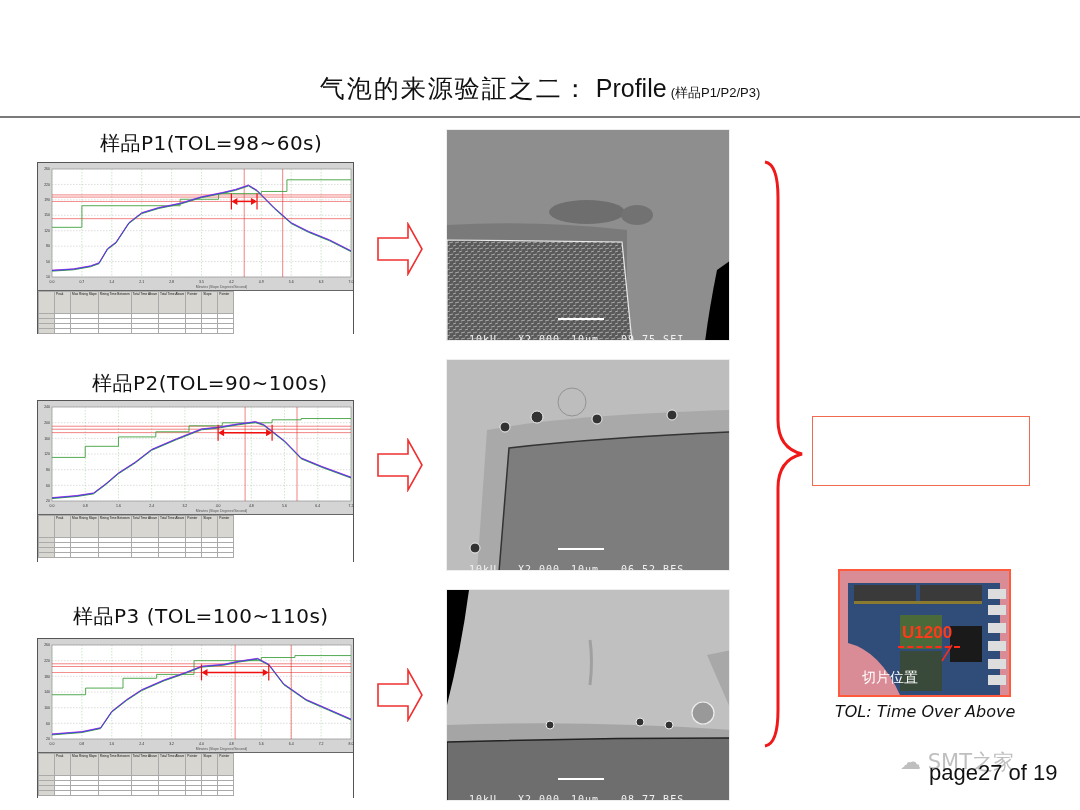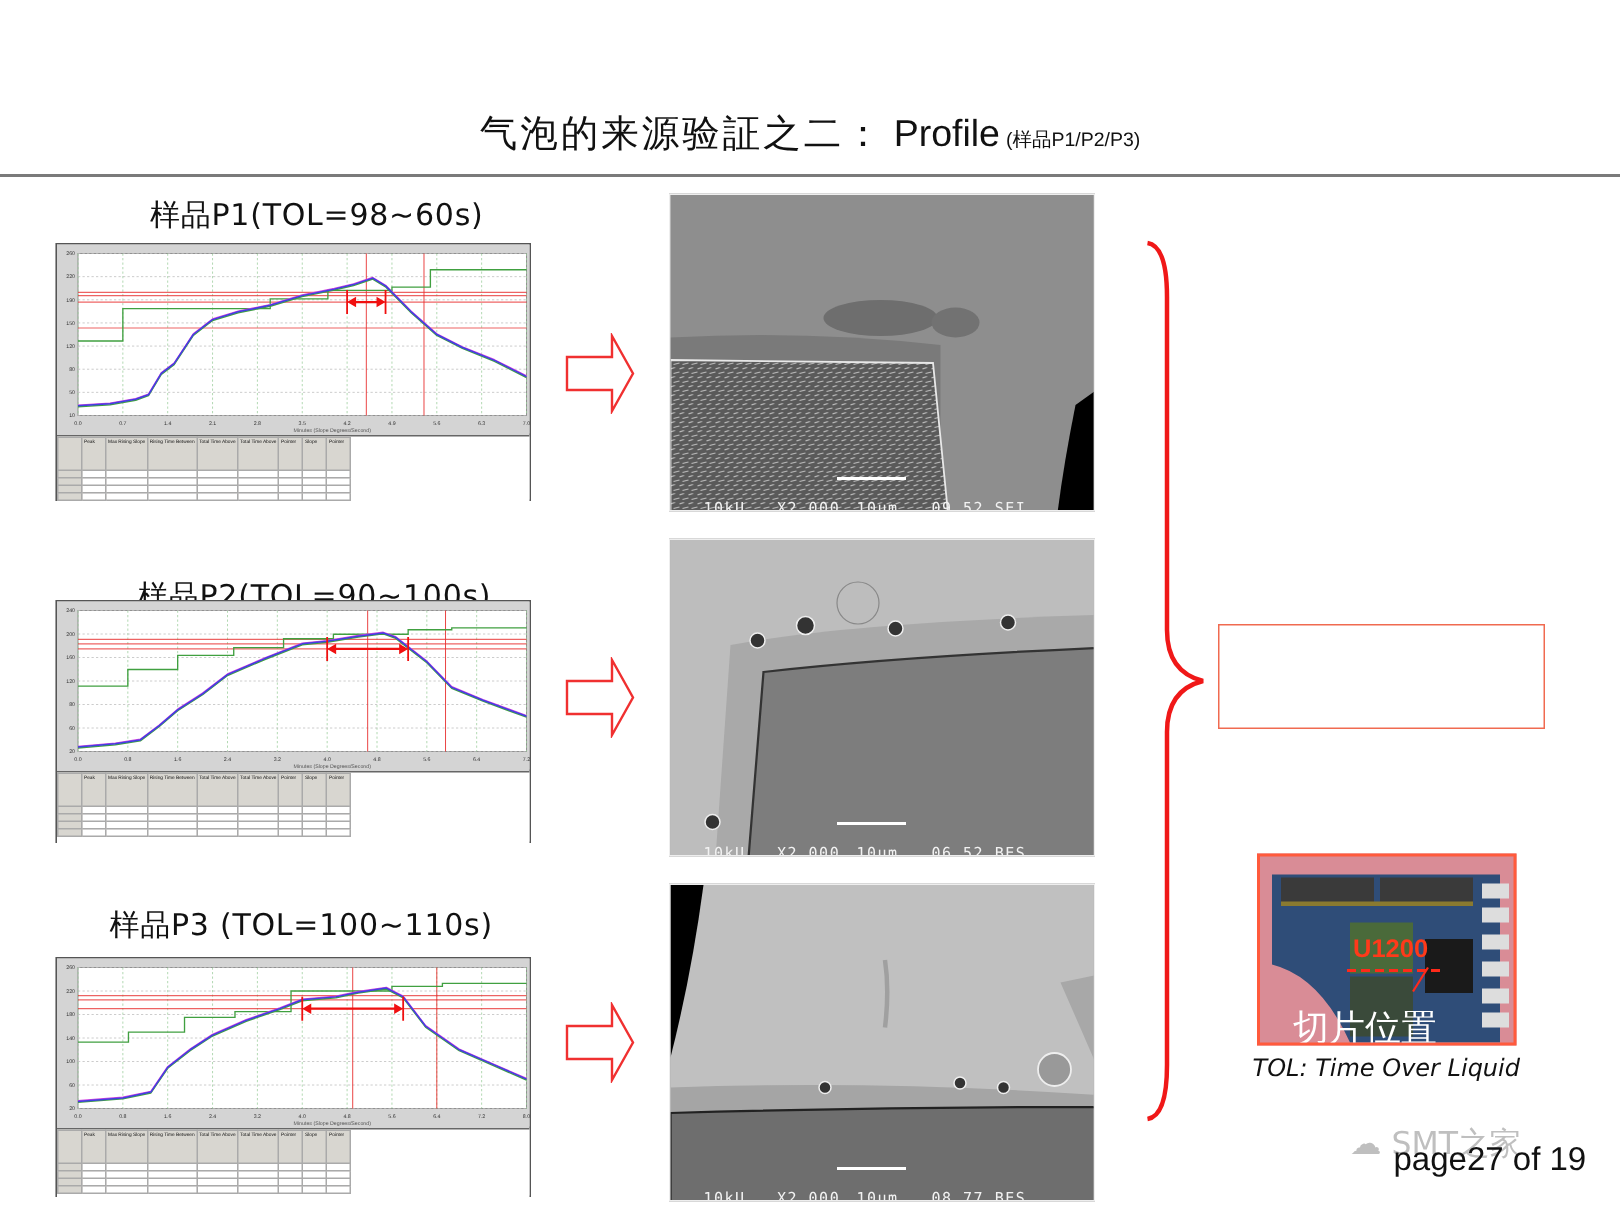--- a/index.html
+++ b/index.html
@@ -33,38 +33,38 @@
   .sem .cap-id { position: absolute; left: 174px; }
   .sem .scalebar { position: absolute; left: 111px; bottom: 20px; width: 46px; height: 2px; background: #fff; }
 
   .brace { position: absolute; left: 760px; top: 158px; width: 50px; height: 592px; }
 
   .conclusion { position: absolute; left: 812px; top: 416px; width: 218px; height: 70px; border: 1.5px solid #f06a50; background: #fff; text-align: center; color: #e8312a; font-size: 20px; line-height: 27px; padding-top: 6px; }
   .conclusion .tol { font-family: "DejaVu Sans", sans-serif; font-style: italic; }
 
   .board { position: absolute; left: 838px; top: 569px; width: 173px; height: 128px; border: 2px solid #ff5a3c; background: #d98c96; overflow: hidden; }
   .board .u-label { position: absolute; left: 62px; top: 52px; font-family: "Liberation Sans", sans-serif; font-weight: bold; font-size: 17px; color: #ff3a1a; }
-  .board .cut-label { position: absolute; left: 22px; top: 98px; font-size: 24px; color: #fff; }
+  .board .cut-label { position: absolute; left: 22px; top: 98px; font-size: 14px; color: #fff; }
   .board .cut-line { position: absolute; left: 58px; top: 75px; width: 62px; border-top: 2.5px dashed #ff2a1a; }
 
   .tol-def { position: absolute; left: 835px; top: 702px; font-family: "DejaVu Sans", sans-serif; font-style: italic; font-size: 16px; color: #111; white-space: nowrap; }
 
   .watermark { position: absolute; left: 900px; top: 748px; color: #bfbfbf; font-size: 21px; white-space: nowrap; }
   .page-num { position: absolute; left: 929px; top: 760px; font-family: "Liberation Sans", sans-serif; font-size: 22px; color: #111; white-space: nowrap; }
 </style>
 </head>
 <body>
 
 <div class="slide-title">
   <span class="main">气泡的来源验証之二：</span><span class="en">Profile</span><span class="sub">(样品P1/P2/P3)</span>
 </div>
 <div class="title-rule"></div>
 
 <div class="sample-label" style="left:100px; top:130px;">样品P1(TOL=98~60s)</div>
-<div class="sample-label" style="left:92px; top:384px;text-align:right;">样品P2(TOL=90~100s)</div>
+<div class="sample-label" style="left:92px; top:370px;text-align:right;">样品P2(TOL=90~100s)</div>
 <div class="sample-label" style="left:73px; top:603px;">样品P3 (TOL=100~110s)</div>
 
 <div class="profile" id="profile-0" style="left:37px; top:162px; height:172px;">
   <div class="plot" style="height:126px;">
       <svg width="317" height="126">
         <rect x="14" y="6" width="299" height="108" fill="#ffffff" stroke="#888" stroke-width="0.6"></rect>
         <line x1="14" y1="6" x2="14" y2="114" stroke="#9c9" stroke-width="0.5" stroke-dasharray="1.5,1.5"></line>
         <text x="14" y="120" font-size="3.5" text-anchor="middle" fill="#333" font-family="Liberation Sans, sans-serif">0.0</text>
         <line x1="43.900000000000006" y1="6" x2="43.900000000000006" y2="114" stroke="#9c9" stroke-width="0.5" stroke-dasharray="1.5,1.5"></line>
         <text x="43.900000000000006" y="120" font-size="3.5" text-anchor="middle" fill="#333" font-family="Liberation Sans, sans-serif">0.7</text>
@@ -445,21 +445,21 @@
     <ellipse cx="140" cy="82" rx="38" ry="12" fill="#6e6e6e"></ellipse>
     <ellipse cx="190" cy="85" rx="16" ry="10" fill="#727272"></ellipse>
     <path d="M0 110 L175 112 L185 212 L0 212 Z" fill="url(#noise1)" stroke="#e8e8e8" stroke-width="1.2"></path>
     <path d="M270 140 Q262 180 258 212 L284 212 L284 130 Z" fill="#000"></path>
   </svg>
   <div class="scalebar"></div>
   <div class="caption">
     <span class="cap-kv">10kU</span>
     <span class="cap-mag">X2,000</span>
     <span class="cap-scale">10μm</span>
-    <span class="cap-id">09 52 SEI</span>
+    <span class="cap-id">09 75 SEI</span>
   </div>
 </div>
 
 <div class="sem" style="left:446px; top:359px;">
   <svg width="284" height="212">
     <rect width="284" height="212" fill="#bdbdbd"></rect>
     <path d="M40 70 Q120 55 284 50 L284 212 L30 212 Z" fill="#a9a9a9"></path>
     <path d="M62 88 Q150 78 284 72 L284 212 L52 212 Z" fill="#7d7d7d" stroke="#333" stroke-width="1.5"></path>
     <circle cx="58" cy="67" r="5" fill="#333" stroke="#eee" stroke-width="1"></circle>
     <circle cx="90" cy="57" r="6" fill="#333" stroke="#eee" stroke-width="1"></circle>
@@ -521,16 +521,16 @@
     <rect x="148" y="70" width="18" height="10" fill="#ddd"></rect>
     <rect x="148" y="88" width="18" height="10" fill="#ddd"></rect>
     <rect x="148" y="104" width="18" height="10" fill="#ddd"></rect>
     <path d="M112 74 L102 90" stroke="#ff2a1a" stroke-width="1.5"></path>
   </svg>
   <div class="u-label">U1200</div>
   <div class="cut-line"></div>
   <div class="cut-label">切片位置</div>
 </div>
 
-<div class="tol-def">TOL: Time Over Liquid</div>
+<div class="tol-def">TOL: Time Over Above</div>
 
 <div class="watermark"><span>☁</span> <span>SMT之家</span></div>
 <div class="page-num">page27 of 19</div>
 
 </body></html>

